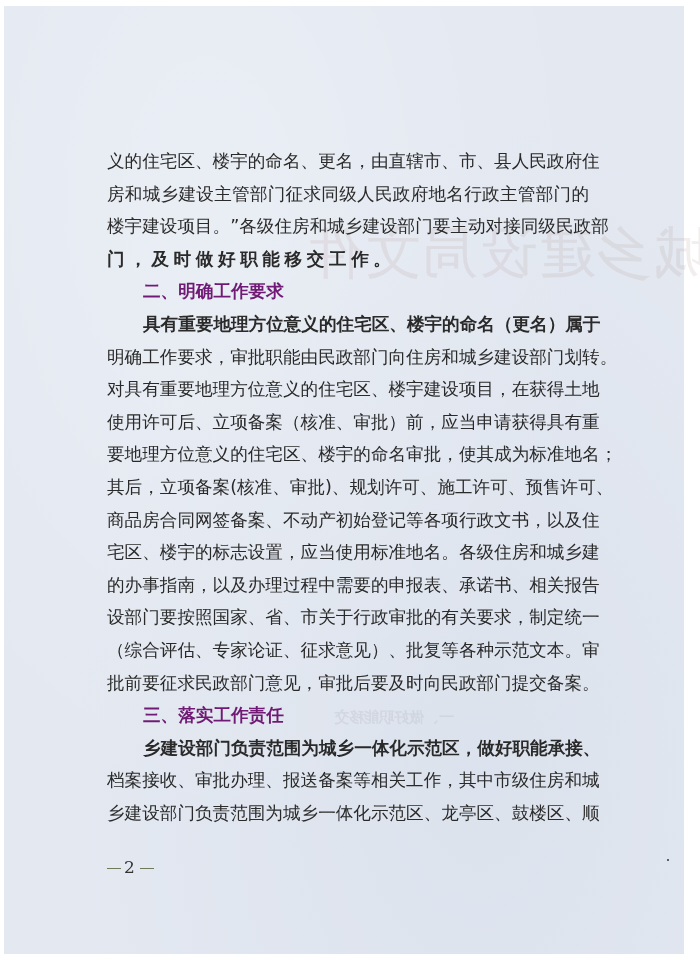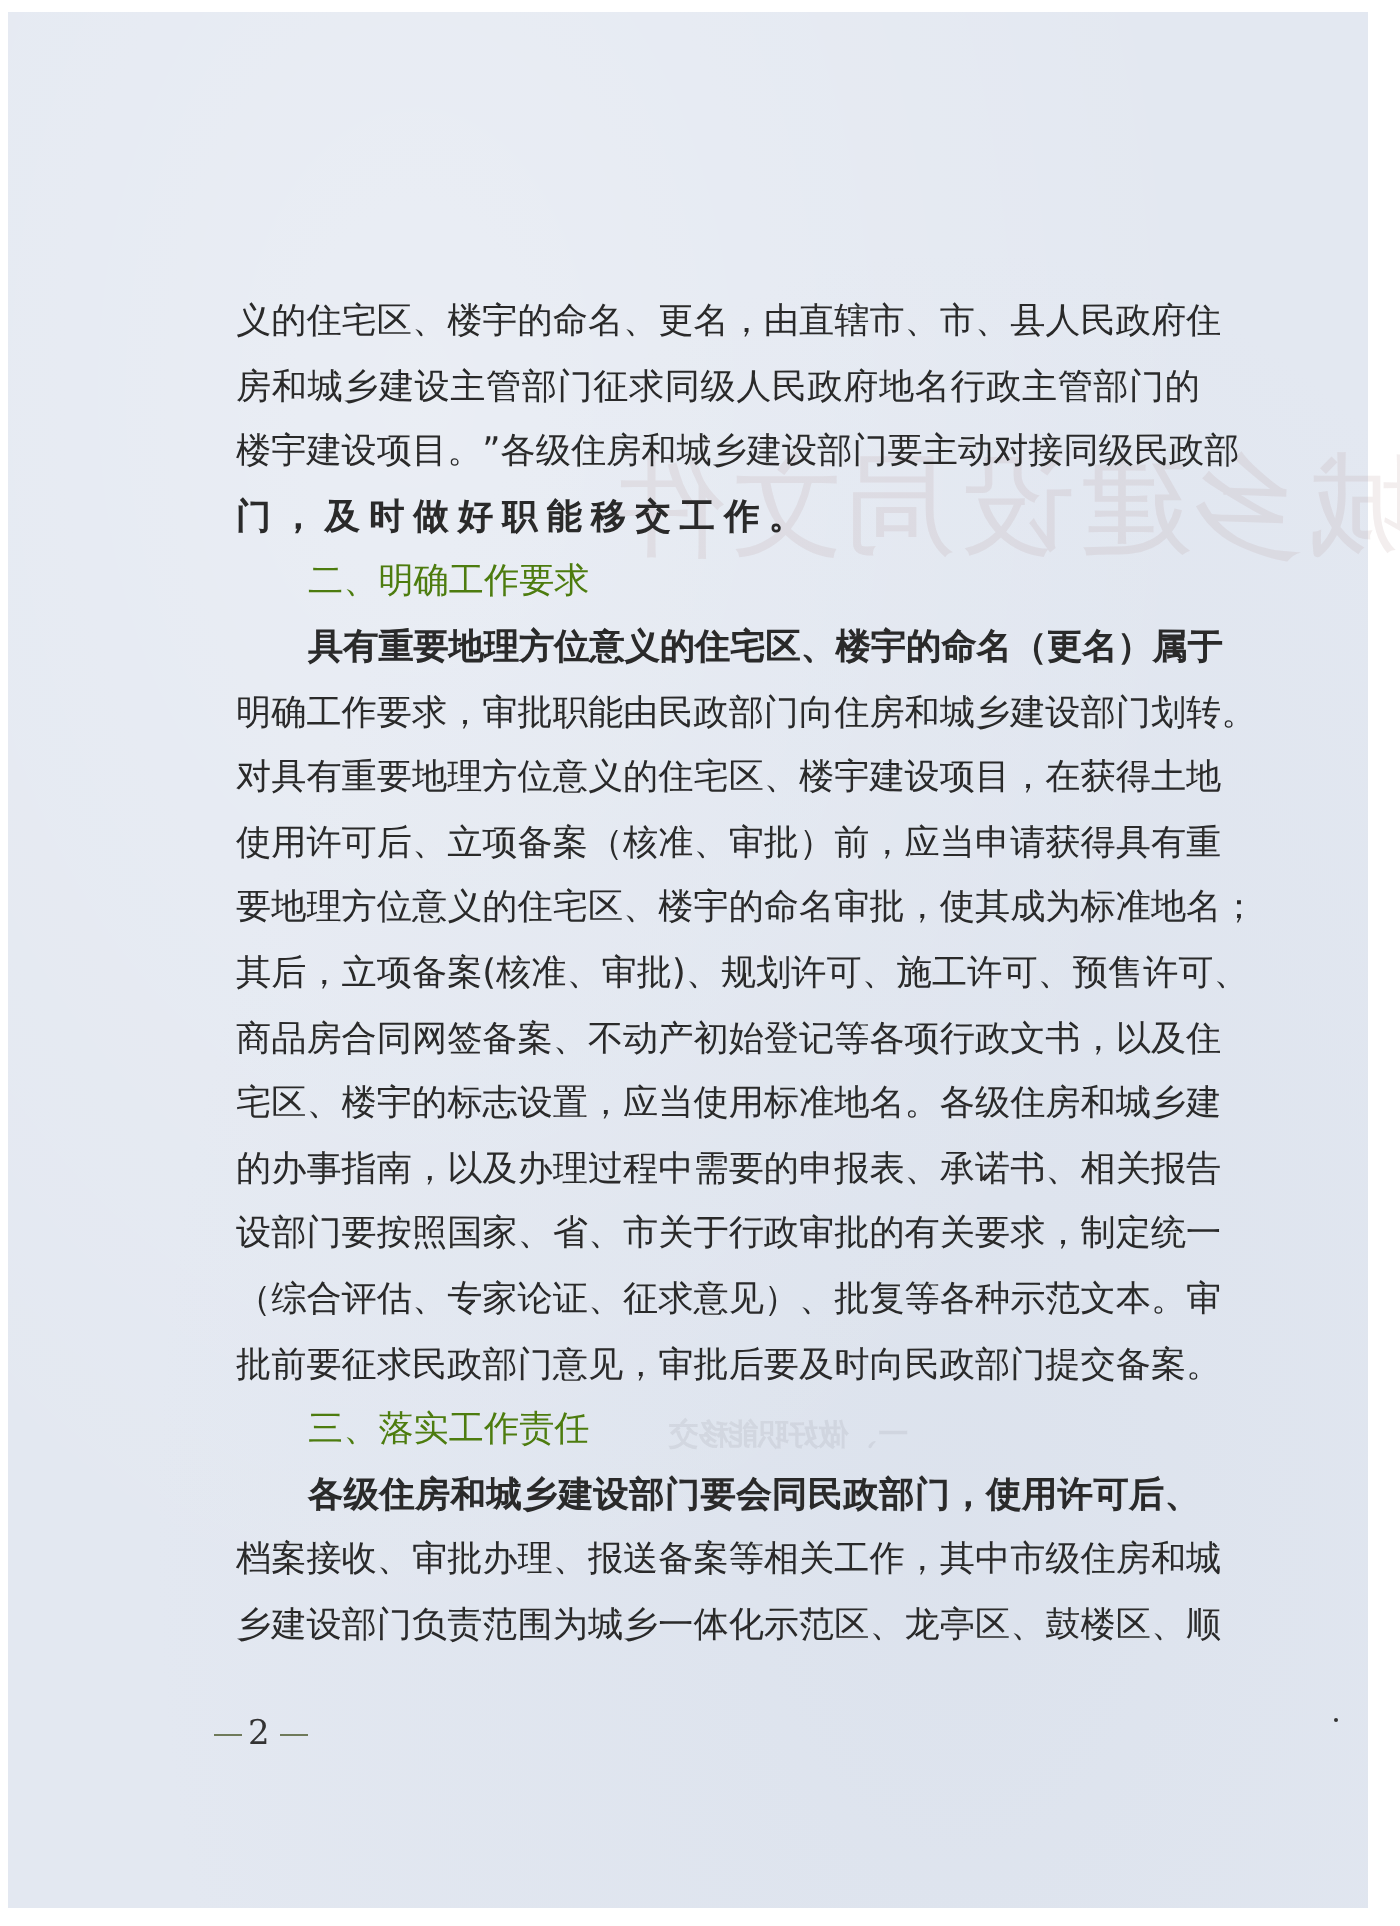--- a/index.html
+++ b/index.html
@@ -40,21 +40,21 @@
   }
   .bleed.sub {
     left: 330px;
     top: 702px;
     font-size: 15px;
     color: rgba(120,120,130,0.13);
     font-weight: bold;
   }
   .text {
     position: absolute;
-    left: 118px;
+    left: 107px;
     top: 145px;
     width: 482px;
     font-family: "DejaVu Sans", sans-serif;
     color: #2a2a2a;
     font-size: 17.6px;
     line-height: 32.6px;
   }
   .line {
     display: block;
     white-space: nowrap;
@@ -70,23 +70,23 @@
     font-weight: bold;
   }
   .line.indent {
     padding-left: 36px;
     font-weight: bold;
   }
   .heading {
     display: block;
     white-space: nowrap;
     padding-left: 36px;
-    font-weight: normal;
+    font-weight: bold;
     height: 32.6px;
-    color: #4d7c0f;
+    color: #701a75;
   }
   .page-number {
     position: absolute;
     left: 104px;
     top: 857px;
     font-family: "DejaVu Serif", serif;
     font-size: 17px;
     color: #333;
     letter-spacing: 2px;
   }
@@ -138,21 +138,21 @@
     <span class="line">商品房合同网签备案、不动产初始登记等各项行政文书，以及住</span>
     <span class="line">宅区、楼宇的标志设置，应当使用标准地名。各级住房和城乡建</span>
     <span class="line">的办事指南，以及办理过程中需要的申报表、承诺书、相关报告</span>
     <span class="line">设部门要按照国家、省、市关于行政审批的有关要求，制定统一</span>
     <span class="line">（综合评估、专家论证、征求意见）、批复等各种示范文本。审</span>
     <span class="line">批前要征求民政部门意见，审批后要及时向民政部门提交备案。</span>
   </div>
 
   <div>
     <span class="heading">三、落实工作责任</span>
-    <span class="line indent">各级住房和城乡建设部门要会同民政部门，使用许可后、</span>
+    <span class="line indent">乡建设部门负责范围为城乡一体化示范区，做好职能承接、</span>
     <span class="line">档案接收、审批办理、报送备案等相关工作，其中市级住房和城</span>
     <span class="line">乡建设部门负责范围为城乡一体化示范区、龙亭区、鼓楼区、顺</span>
   </div>
 
 </div>
 
 <div class="page-number">
   <span class="dash"></span><span>2</span><span class="dash"></span>
 </div>
 

